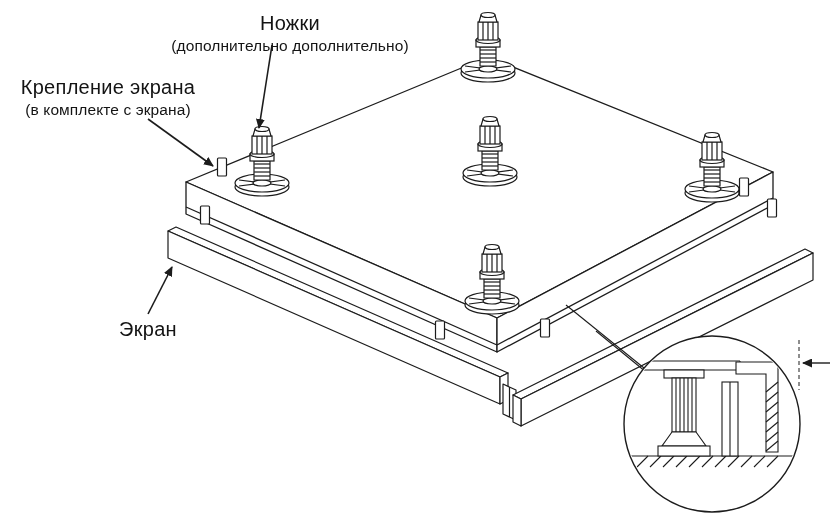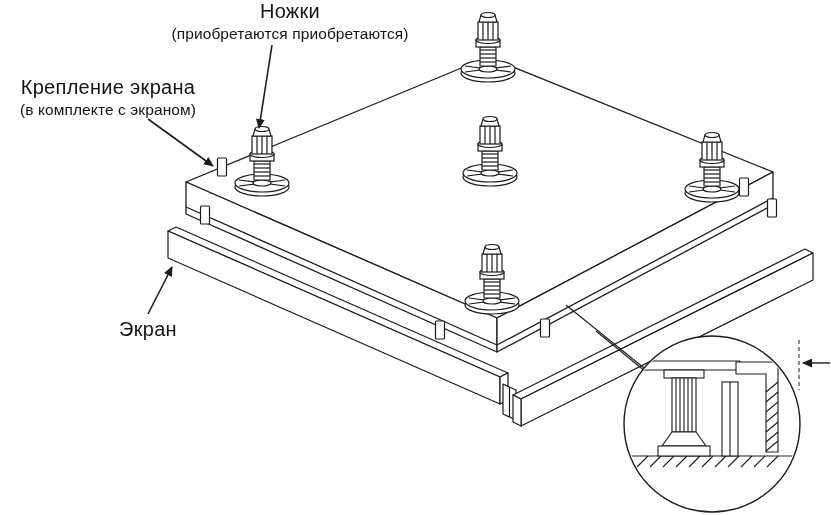--- a/index.html
+++ b/index.html
@@ -148,27 +148,27 @@
     <line x1="799" y1="340" x2="799" y2="390" stroke="#1c1c1c" stroke-width="1" stroke-dasharray="4 3"></line>
     <line x1="830" y1="363" x2="803" y2="363" stroke="#1c1c1c" stroke-width="1.4" marker-end="url(#ah)"></line>
 
     <g stroke="#1c1c1c" stroke-width="1.6" fill="none">
       <line x1="272" y1="45" x2="259" y2="128" marker-end="url(#ah)"></line>
       <line x1="148" y1="119" x2="213" y2="166" marker-end="url(#ah)"></line>
       <line x1="148" y1="314" x2="172" y2="267" marker-end="url(#ah)"></line>
     </g>
   </svg>
 
-  <div class="label center" style="left:148px;top:0px;width:284px;">
+  <div class="label center" style="left:148px;top:12px;width:284px;">
     <div class="label-title">Ножки</div>
-    <div class="label-sub">(приобретаются приобретаются)</div>
+    <div class="label-sub">(дополнительно дополнительно)</div>
   </div>
 
   <div class="label center" style="left:2px;top:76px;width:212px;">
     <div class="label-title">Крепление экрана</div>
-    <div class="label-sub">(в комплекте с экраном)</div>
+    <div class="label-sub">(в комплекте с экрана)</div>
   </div>
 
   <div class="label center" style="left:110px;top:318px;width:76px;">
     <div class="label-title">Экран</div>
   </div>
 
 </div>
 
 </body></html>

